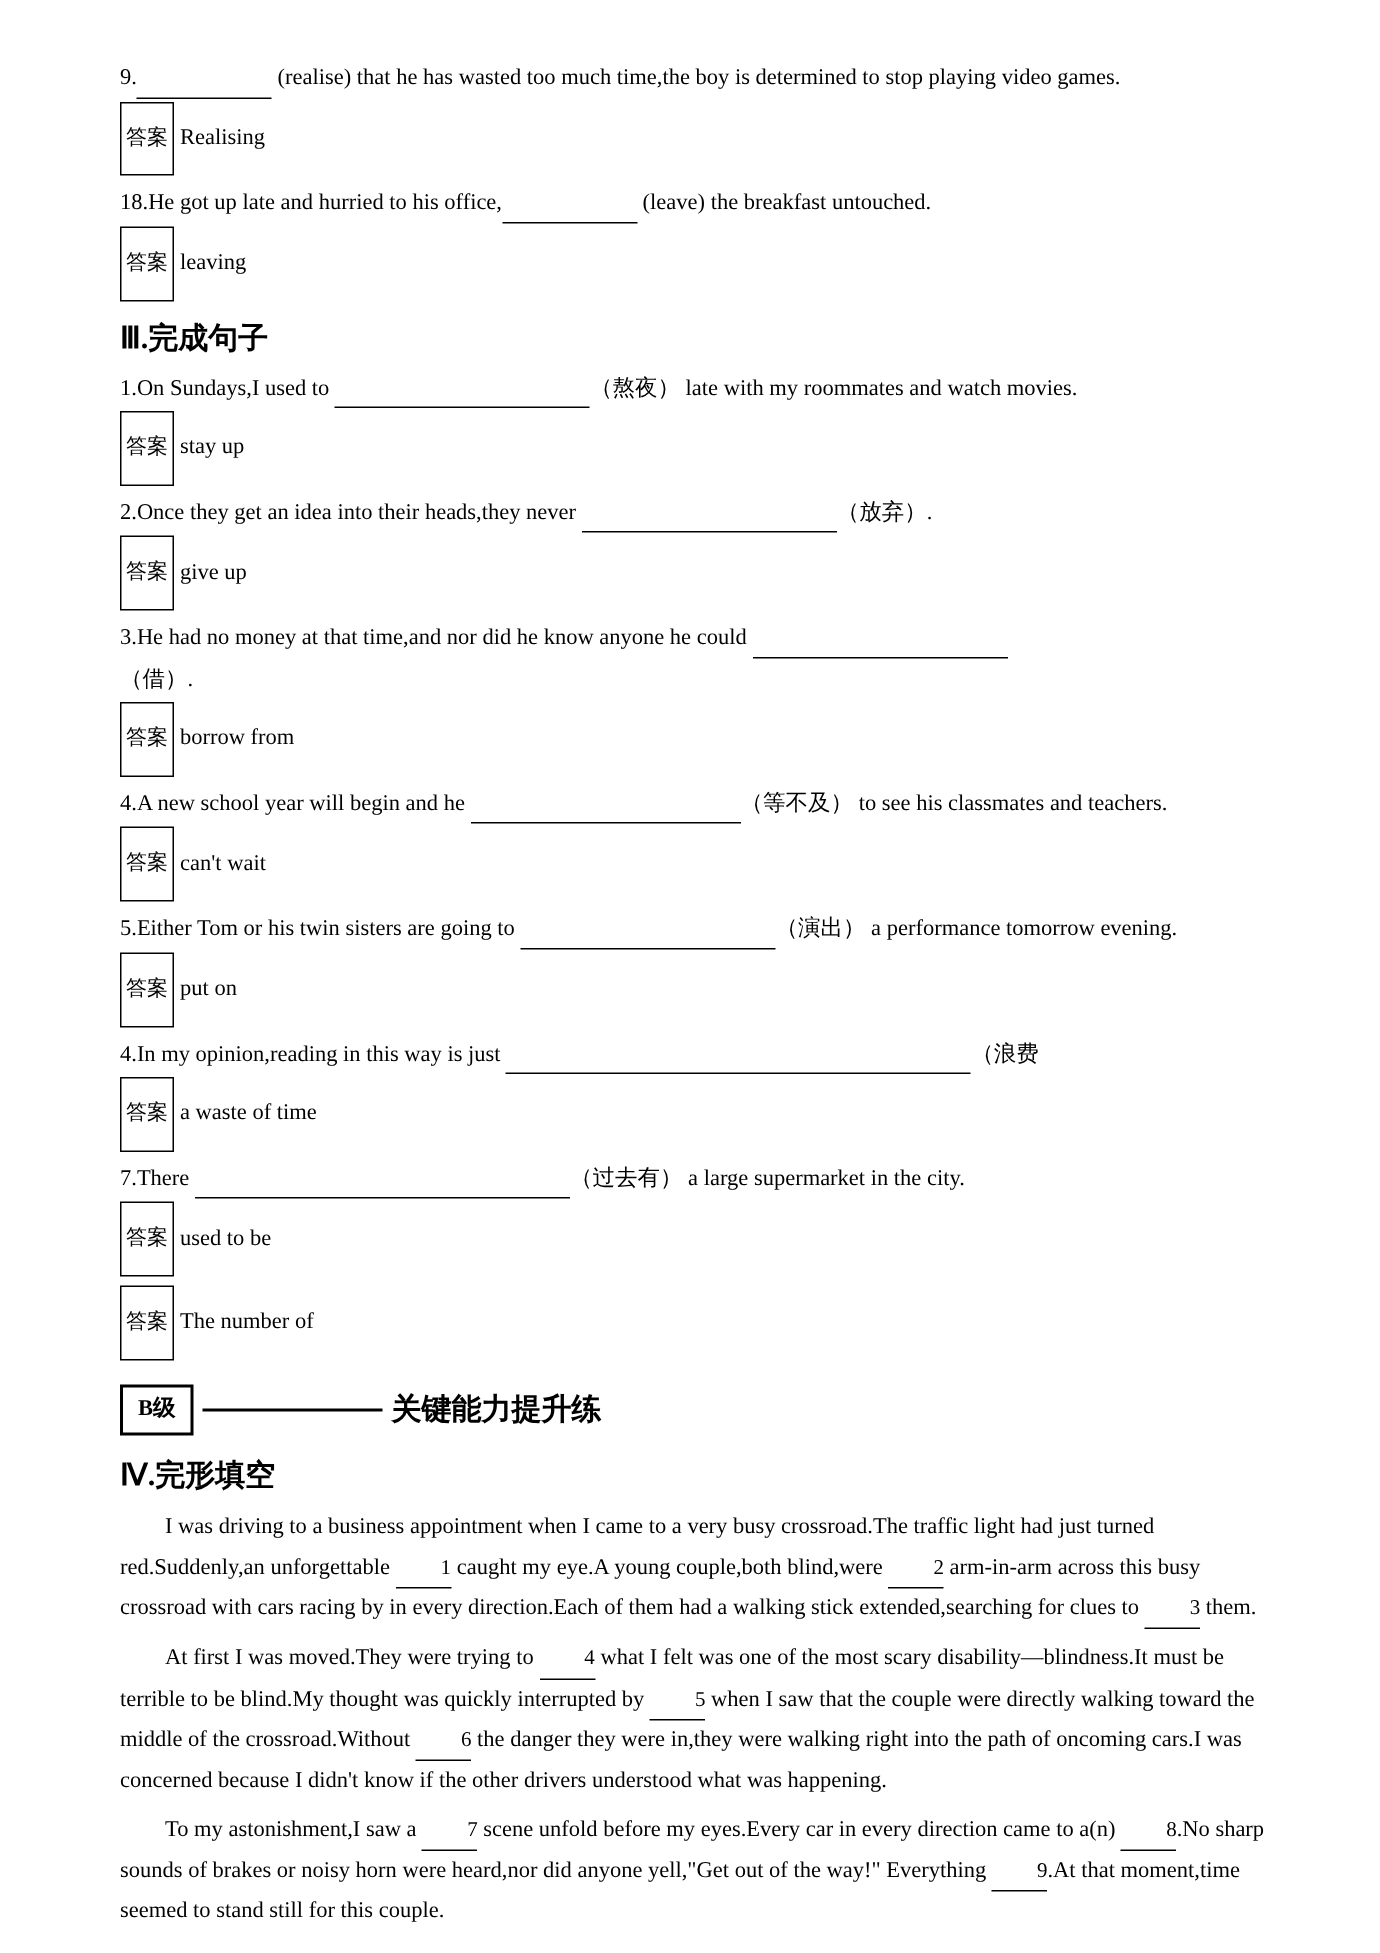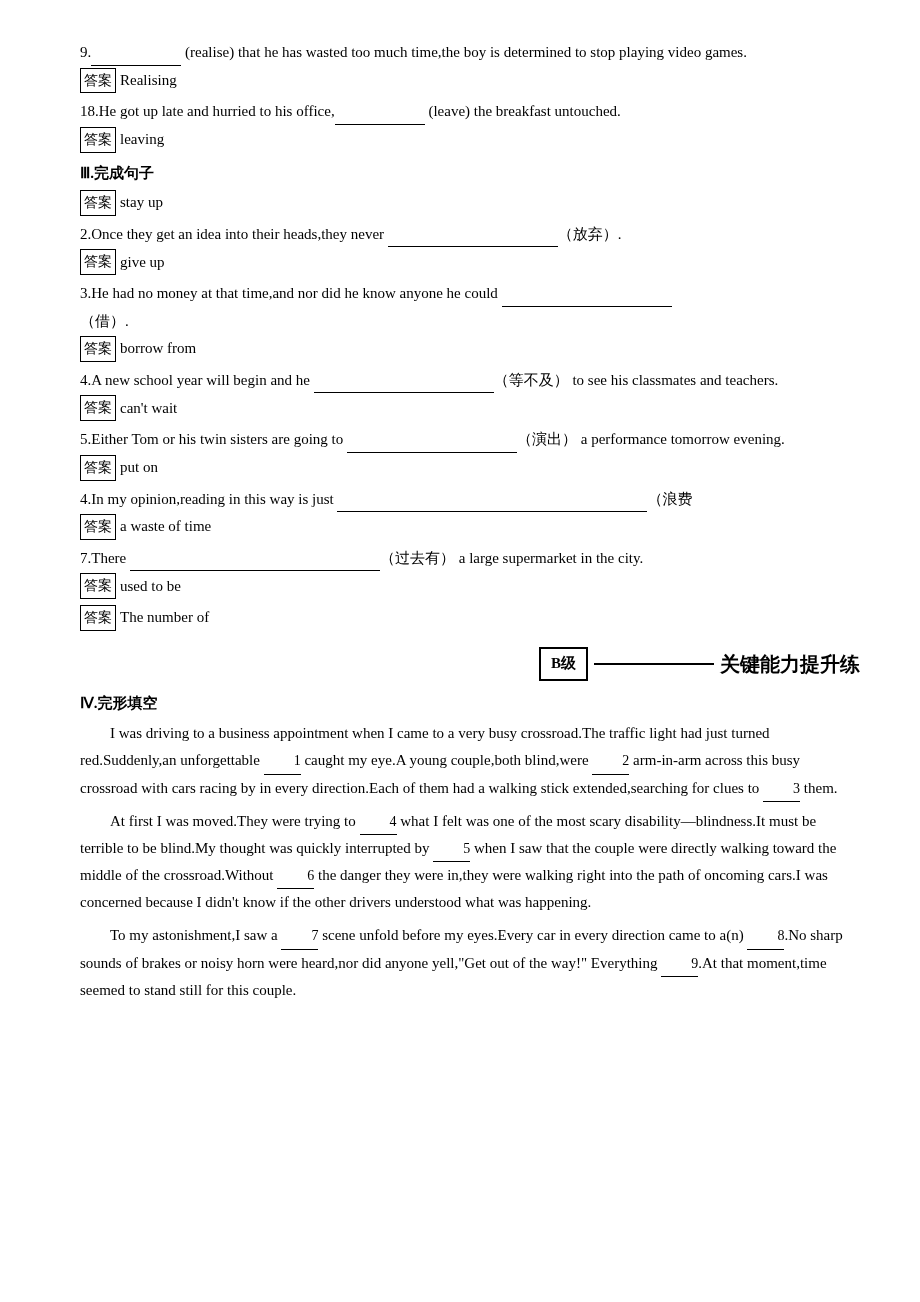--- a/index.html
+++ b/index.html
@@ -24,38 +24,38 @@
       margin-bottom: 2px;
     }
     .answer-line {
       display: flex;
       align-items: center;
       margin-bottom: 6px;
     }
     .answer-tag {
       display: inline-block;
       border: 1.5px solid #000;
-      padding: 0px 3px;
+      padding: 12px 3px;
       font-size: 14px;
       margin-right: 4px;
       white-space: nowrap;
       background: #fff;
     }
     .answer-text {
       font-size: 15px;
     }
     .section-header {
-      font-size: 15px;
+      font-size: 20px;
       font-weight: bold;
       margin: 8px 0 4px 0;
     }
     .b-level-banner {
       display: flex;
       align-items: center;
-      justify-content: flex-end;
+      justify-content: flex-start;
       margin: 16px 0 10px 0;
     }
     .b-level-box {
       border: 2px solid #000;
       padding: 2px 10px;
       font-weight: bold;
       font-size: 15px;
       margin-right: 6px;
       background: #fff;
     }
@@ -104,20 +104,23 @@
     <span class="answer-tag">答案</span>
     <span class="answer-text">leaving</span>
   </div>
 </div>
 
 <div class="section-header">Ⅲ.完成句子</div>
 
 <div>
 
   <div class="section-block">
+    <div class="question-line">
+      <span>1.On Sundays,I used to </span><span style="display:inline-block;border-bottom:1px solid #000;min-width:170px;vertical-align:bottom;"></span><span>（熬夜）</span><span> late with my roommates and watch movies.</span>
+    </div>
     <div class="answer-line">
       <span class="answer-tag">答案</span>
       <span class="answer-text">stay up</span>
     </div>
   </div>
 
   <div class="section-block">
     <div class="question-line">
       <span>2.Once they get an idea into their heads,they never </span><span style="display:inline-block;border-bottom:1px solid #000;min-width:170px;vertical-align:bottom;"></span><span>（放弃）.</span>
     </div>

